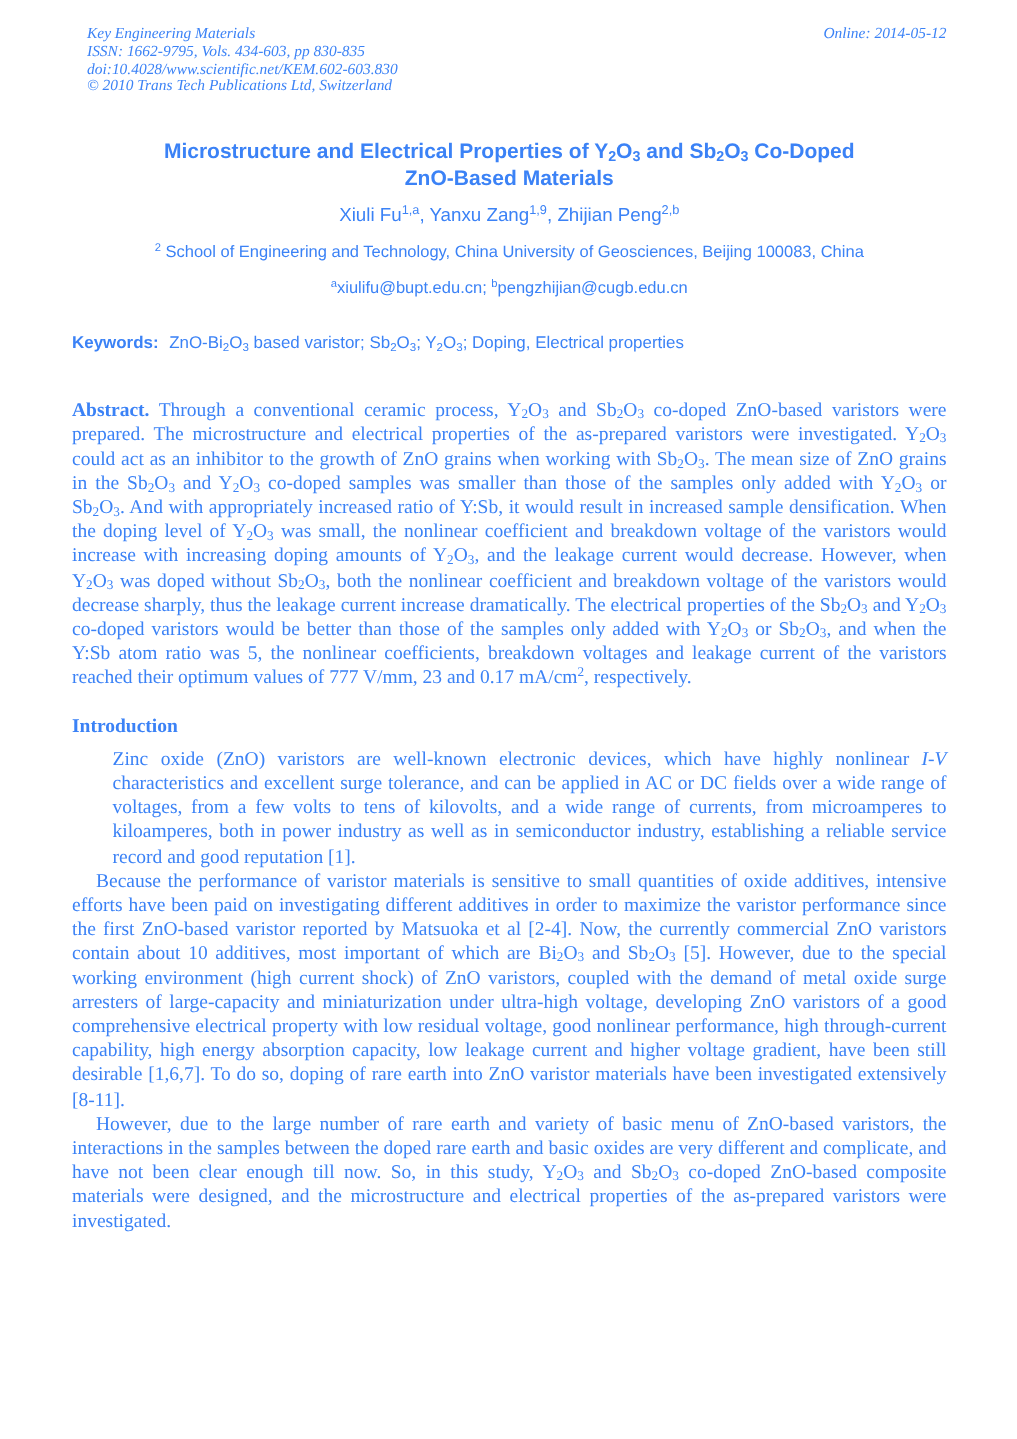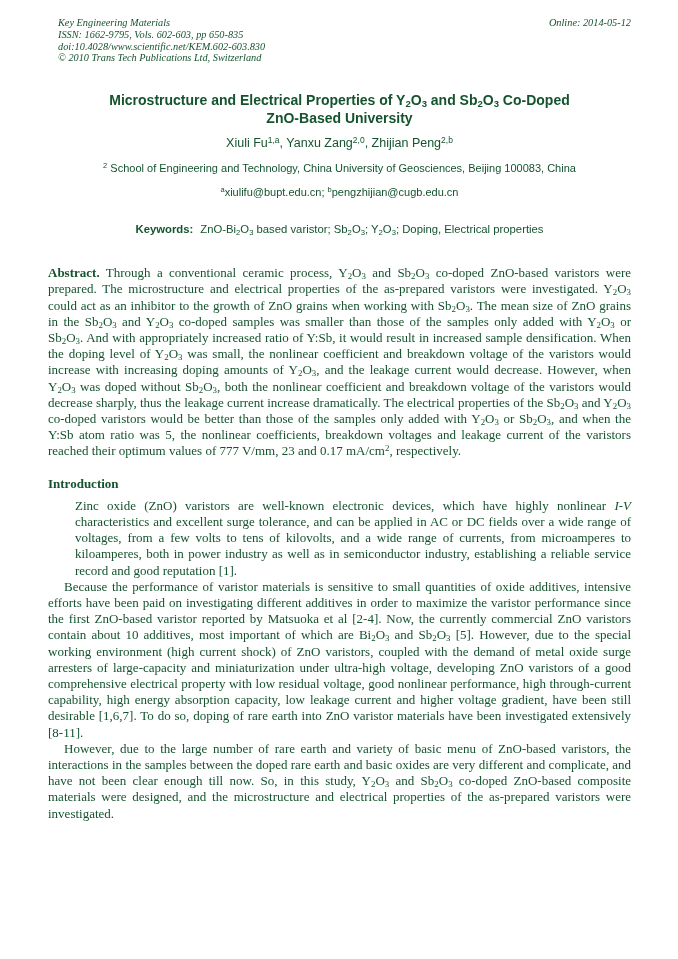--- a/index.html
+++ b/index.html
@@ -1,21 +1,21 @@
 <!DOCTYPE html>
 <html><head>
 <meta charset="utf-8">
 <style>
   html, body { margin: 0; padding: 0; background: #e8e8e8; }
   .page {
     position: relative;
     width: 678px;
     height: 959px;
     background: #ffffff;
-    color: #14532d;
+    color: #3b82f6;
     font-family: "Liberation Serif", serif;
     overflow: hidden;
     box-sizing: border-box;
   }
   .content {
     position: absolute;
     left: 48px;
     top: 0;
     width: 583px;
   }
@@ -62,21 +62,20 @@
     line-height: 13px;
     white-space: nowrap;
   }
   .affil:first-of-type { margin-top: 6px; }
 
   .keywords {
     margin-top: 23px;
     font-family: "Liberation Sans", sans-serif;
     font-size: 11.3px;
     line-height: 14px;
-    text-align: center;
   }
   .keywords .kw-label { font-weight: bold; margin-right: 7px; }
 
   .abstract {
     margin: 29px 0 0 0;
     font-size: 13px;
     line-height: 16.2px;
     text-align: justify;
   }
   .sec-heading {
@@ -96,33 +95,33 @@
 </style>
 </head>
 <body>
 
 <div class="page">
   <div class="content">
 
     <div class="header-row">
       <div class="header-left">
         <div>Key Engineering Materials</div>
-        <div>ISSN: 1662-9795, Vols. 602-603, pp 650-835</div>
+        <div>ISSN: 1662-9795, Vols. 434-603, pp 830-835</div>
         <div>doi:10.4028/www.scientific.net/KEM.602-603.830</div>
         <div>© 2010 Trans Tech Publications Ltd, Switzerland</div>
       </div>
       <div class="header-right">Online: 2014-05-12</div>
     </div>
 
     <h1 class="title">
       <span class="tline"><span class="run">Microstructure and Electrical Properties of Y<sub>2</sub>O<sub>3</sub> and Sb<sub>2</sub>O<sub>3</sub> Co-Doped</span></span>
-      <span class="tline"><span class="run">ZnO-Based University</span></span>
+      <span class="tline"><span class="run">ZnO-Based Materials</span></span>
     </h1>
 
-    <div class="authors"><span class="run">Xiuli Fu<sup>1,a</sup>, Yanxu Zang<sup>2,0</sup>, Zhijian Peng<sup>2,b</sup></span></div>
+    <div class="authors"><span class="run">Xiuli Fu<sup>1,a</sup>, Yanxu Zang<sup>1,9</sup>, Zhijian Peng<sup>2,b</sup></span></div>
 
     <div class="affil"><span class="run"><sup>2</sup> School of Engineering and Technology, China University of Geosciences, Beijing 100083, China</span></div>
     <div class="affil"><span class="run"><sup>a</sup>xiulifu@bupt.edu.cn; <sup>b</sup>pengzhijian@cugb.edu.cn</span></div>
 
     <div class="keywords">
       <span class="kw-label">Keywords:</span><span><span class="run">ZnO-Bi<sub>2</sub>O<sub>3</sub> based varistor; Sb<sub>2</sub>O<sub>3</sub>; Y<sub>2</sub>O<sub>3</sub>; Doping, Electrical properties</span></span>
     </div>
 
     <p class="abstract"><span class="run b">Abstract.</span><span class="run"> Through a conventional ceramic process, Y<sub>2</sub>O<sub>3</sub> and Sb<sub>2</sub>O<sub>3</sub> co-doped ZnO-based varistors were prepared. The microstructure and electrical properties of the as-prepared varistors were investigated. Y<sub>2</sub>O<sub>3</sub> could act as an inhibitor to the growth of ZnO grains when working with Sb<sub>2</sub>O<sub>3</sub>. The mean size of ZnO grains in the Sb<sub>2</sub>O<sub>3</sub> and Y<sub>2</sub>O<sub>3</sub> co-doped samples was smaller than those of the samples only added with Y<sub>2</sub>O<sub>3</sub> or Sb<sub>2</sub>O<sub>3</sub>. And with appropriately increased ratio of Y:Sb, it would result in increased sample densification. When the doping level of Y<sub>2</sub>O<sub>3</sub> was small, the nonlinear coefficient and breakdown voltage of the varistors would increase with increasing doping amounts of Y<sub>2</sub>O<sub>3</sub>, and the leakage current would decrease. However, when Y<sub>2</sub>O<sub>3</sub> was doped without Sb<sub>2</sub>O<sub>3</sub>, both the nonlinear coefficient and breakdown voltage of the varistors would decrease sharply, thus the leakage current increase dramatically. The electrical properties of the Sb<sub>2</sub>O<sub>3</sub> and Y<sub>2</sub>O<sub>3</sub> co-doped varistors would be better than those of the samples only added with Y<sub>2</sub>O<sub>3</sub> or Sb<sub>2</sub>O<sub>3</sub>, and when the Y:Sb atom ratio was 5, the nonlinear coefficients, breakdown voltages and leakage current of the varistors reached their optimum values of 777 V/mm, 23 and 0.17 mA/cm<sup>2</sup>, respectively.</span></p>
 

